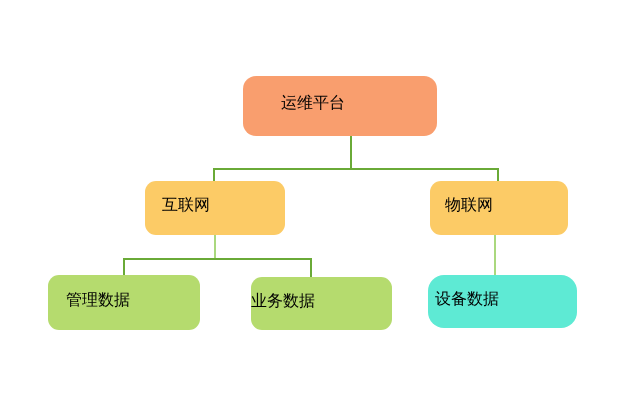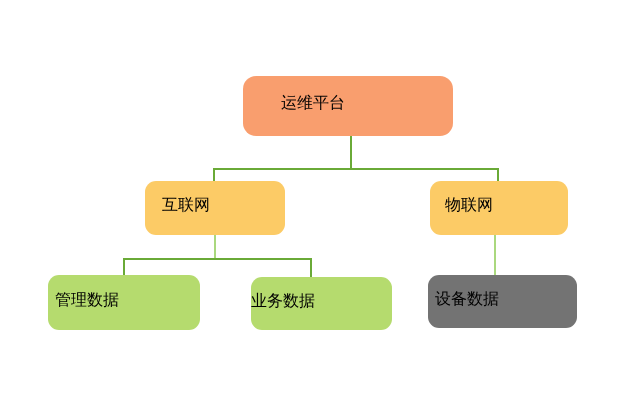--- a/index.html
+++ b/index.html
@@ -16,24 +16,24 @@
     box-sizing:border-box;
     display:flex;
     align-items:center;
     border-radius:11px;
     font-size:16px;
     color:#000000;
     line-height:1;
     padding-bottom:6px; 
   }
   .node span{white-space:nowrap;}
-  #n-root   {left:243px;top:76px; width:210px;height:60px;padding-left:38px;border-radius:13px;}
+  #n-root   {left:243px;top:76px; width:194px;height:60px;padding-left:38px;border-radius:13px;}
   #n-internet{left:145px;top:181px;width:140px;height:54px;padding-left:17px;align-items:center;}
   #n-iot     {left:430px;top:181px;width:138px;height:54px;padding-left:15px;}
-  #n-mgmt    {left:48px; top:275px;width:152px;height:55px;padding-left:7px;}
+  #n-mgmt    {left:48px; top:275px;width:152px;height:55px;padding-left:18px;}
   #n-biz     {left:251px;top:277px;width:141px;height:53px;padding-left:0;}
   #n-device  {left:428px;top:275px;width:149px;height:53px;padding-left:7px;}
   .line{position:absolute;}
   
   #l-root-stub {left:350px;top:135px;width:2px;  height:34px;}
   #l-root-h    {left:213px;top:168px;width:286px;height:2px;}
   #l-root-d1   {left:213px;top:168px;width:2px;  height:14px;}
   #l-root-d2   {left:497px;top:168px;width:2px;  height:14px;}
   
   #l-inet-stub {left:214px;top:235px;width:2px;  height:25px;}
@@ -71,17 +71,17 @@
   </div>
 
   <div class="node" id="n-mgmt" style="background-color: rgb(181, 219, 110);">
     <span>管理数据</span>
   </div>
 
   <div class="node" id="n-biz" style="background-color: rgb(181, 219, 110);">
     <span>业务数据</span>
   </div>
 
-  <div class="node" id="n-device" style="background-color: #737373;">
+  <div class="node" id="n-device" style="background-color: #5eead4; border-radius: 16px;">
     <span>设备数据</span>
   </div>
 
 </div>
 
 </body></html>

